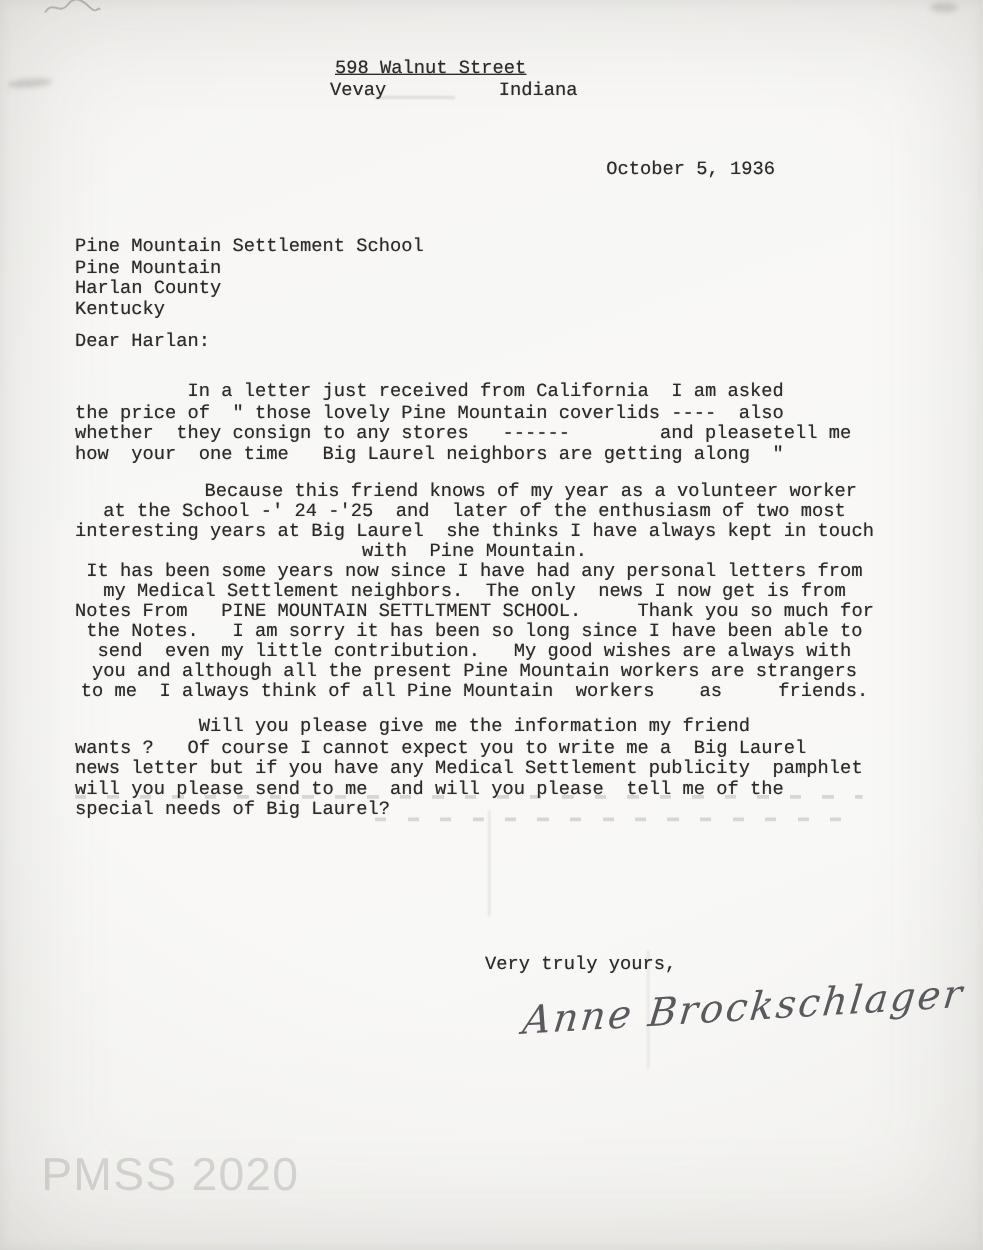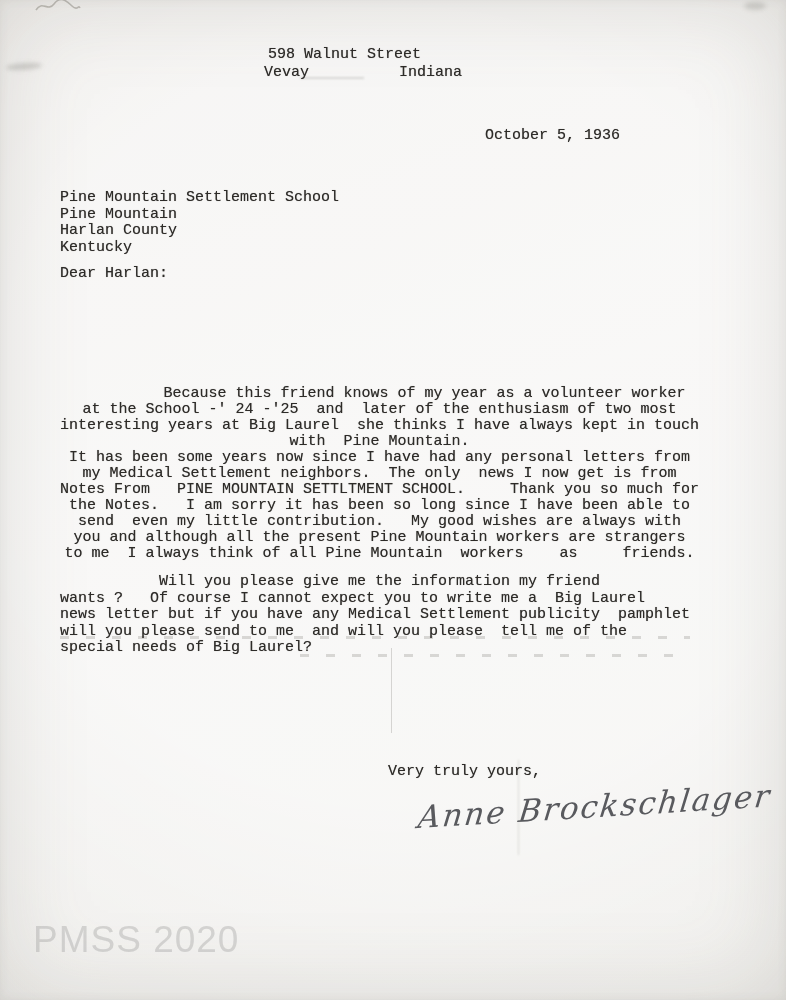--- a/index.html
+++ b/index.html
@@ -22,21 +22,21 @@
     font-size: 15px;
     color: #2d2b28;
     text-shadow: 0 0 0.7px rgba(35,33,30,0.55);
     white-space: pre;
   }
   .abs { position: absolute; }
   .lh16  { line-height: 16px; }
   .lh165 { line-height: 16.5px; }
   .lh18  { line-height: 18px; }
 
-  .sender-street  { left: 268px; top: 46px; }
+  .sender-street  { left: 268px; top: 46px; text-decoration: underline; }
   .sender-city    { left: 264px; top: 64px; }
   .date-line      { left: 485px; top: 127px; }
   .recipient      { left: 60px;  top: 178px; margin-top: 12px; }
   .salutation     { left: 60px;  top: 265px; }
   .para-1         { left: 60px;  top: 306px; }
   .para-2         { left: 60px;  top: 386px; text-align: center; }
   .para-3         { left: 60px;  top: 574px; }
   .closing        { left: 388px; top: 736px; margin-top: 27px; }
 
   .signature {
@@ -116,20 +116,24 @@
 
   <pre class="abs lh18 date-line">October 5, 1936</pre>
 
   <pre class="abs lh165 recipient">Pine Mountain Settlement School
 Pine Mountain
 Harlan County
 Kentucky</pre>
 
   <pre class="abs lh18 salutation">Dear Harlan:</pre>
 
+  <pre class="abs lh165 para-1">          In a letter just received from California  I am asked
+the price of  " those lovely Pine Mountain coverlids ----  also
+whether  they consign to any stores   ------        and pleasetell me
+how  your  one time   Big Laurel neighbors are getting along  "</pre>
   <pre class="abs lh16 para-2">          Because this friend knows of my year as a volunteer worker
 at the School -' 24 -'25  and  later of the enthusiasm of two most
 interesting years at Big Laurel  she thinks I have always kept in touch
 with  Pine Mountain.
 It has been some years now since I have had any personal letters from
 my Medical Settlement neighbors.  The only  news I now get is from
 Notes From   PINE MOUNTAIN SETTLTMENT SCHOOL.     Thank you so much for
 the Notes.   I am sorry it has been so long since I have been able to
 send  even my little contribution.   My good wishes are always with
 you and although all the present Pine Mountain workers are strangers

